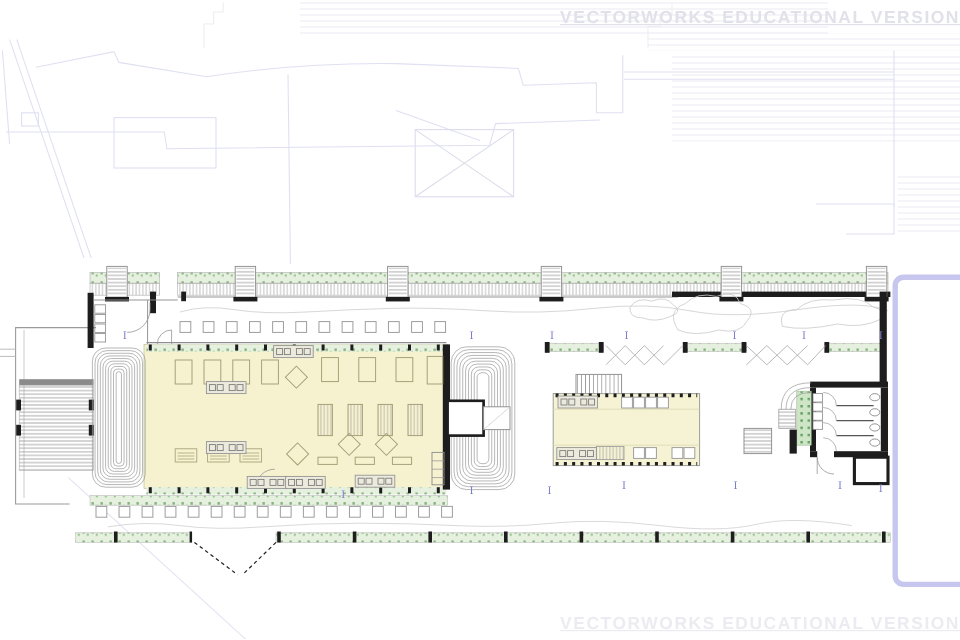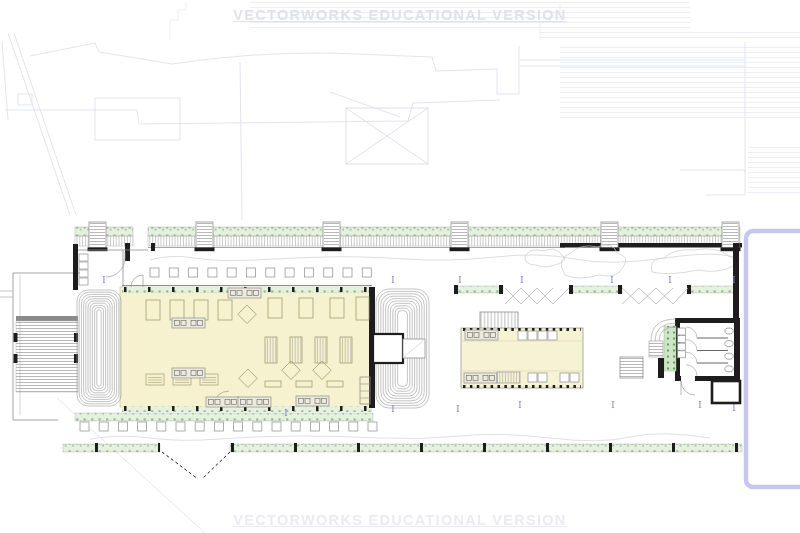--- a/index.html
+++ b/index.html
@@ -1,19 +1,19 @@
 <!DOCTYPE html>
 <html><head>
 <meta charset="utf-8">
 <style>
   html,body{margin:0;padding:0;background:#fff;}
   .stage{position:relative;width:800px;height:533px;background:#fff;overflow:hidden;
          font-family:"Liberation Sans",sans-serif;}
   .stage svg{position:absolute;left:0;top:0;}
-  .watermark{position:absolute;left:0;right:0;text-align:center;font-weight:bold;
+  .watermark{position:absolute;left:0;right:0;text-align:right;font-weight:bold;
              font-size:14.5px;letter-spacing:1.3px;text-decoration:underline;
              user-select:none;pointer-events:none;}
   .wm-top{top:7px;color:#e1e1e9;}
   .wm-bottom{bottom:5px;color:#ebebf1;}
   #marker-layer{position:absolute;left:0;top:0;width:100%;height:100%;pointer-events:none;}
   .marker{position:absolute;font-family:"DejaVu Serif",serif;font-size:8.5px;
           transform:translate(-50%,-55%);line-height:1;}
 </style>
 </head>
 <body>

